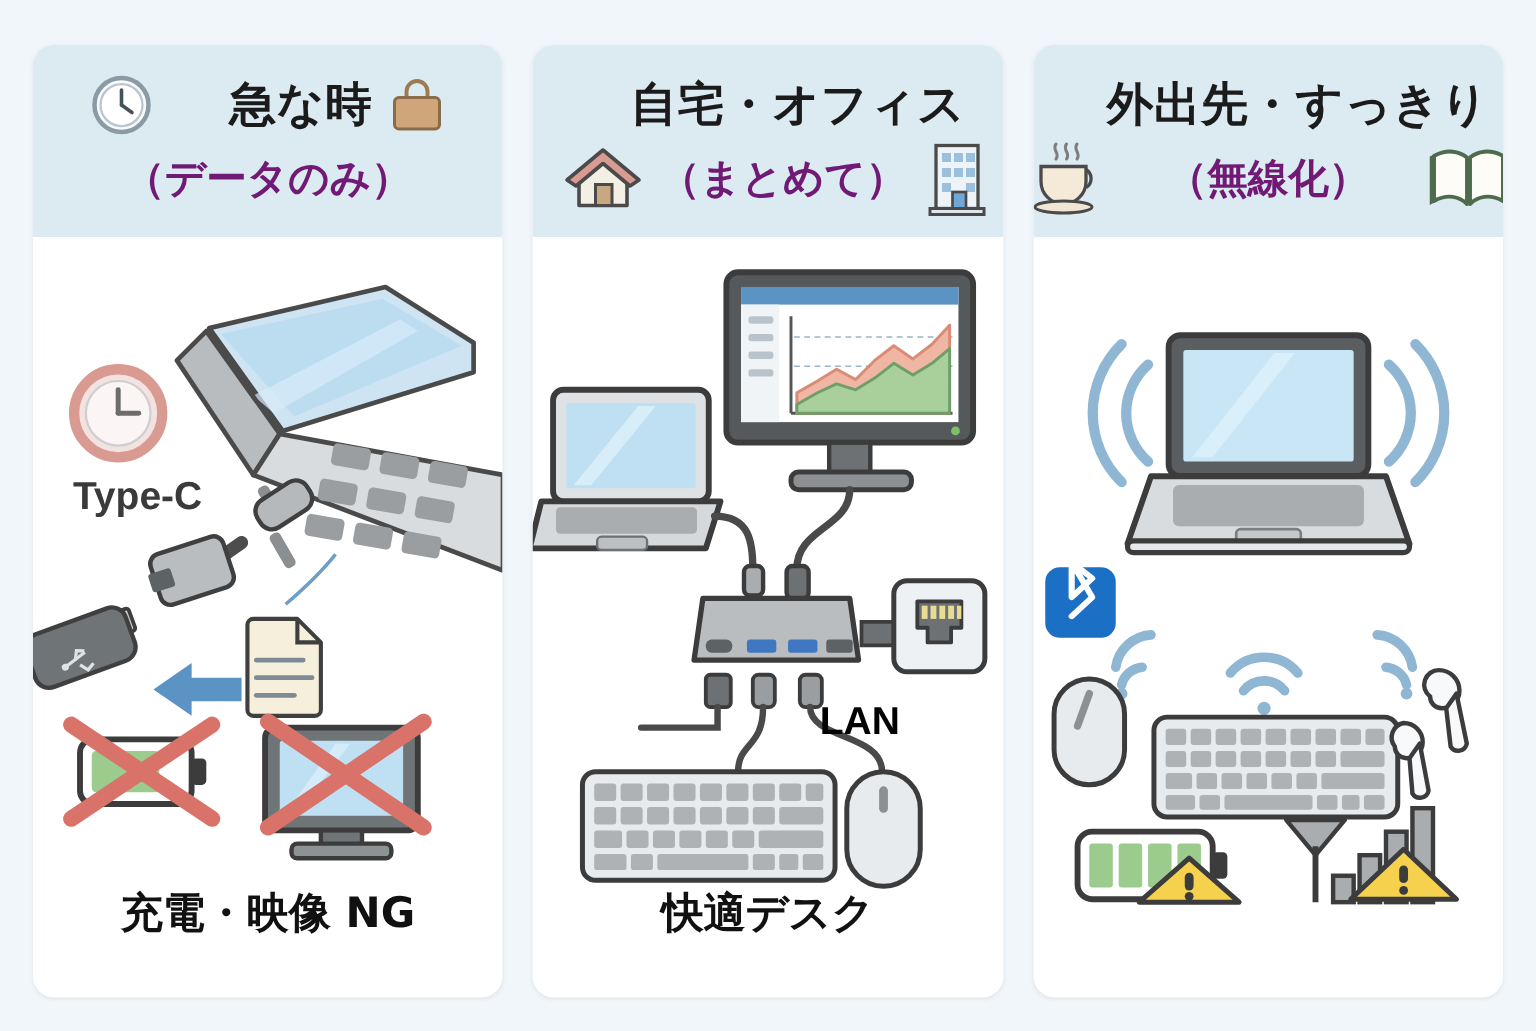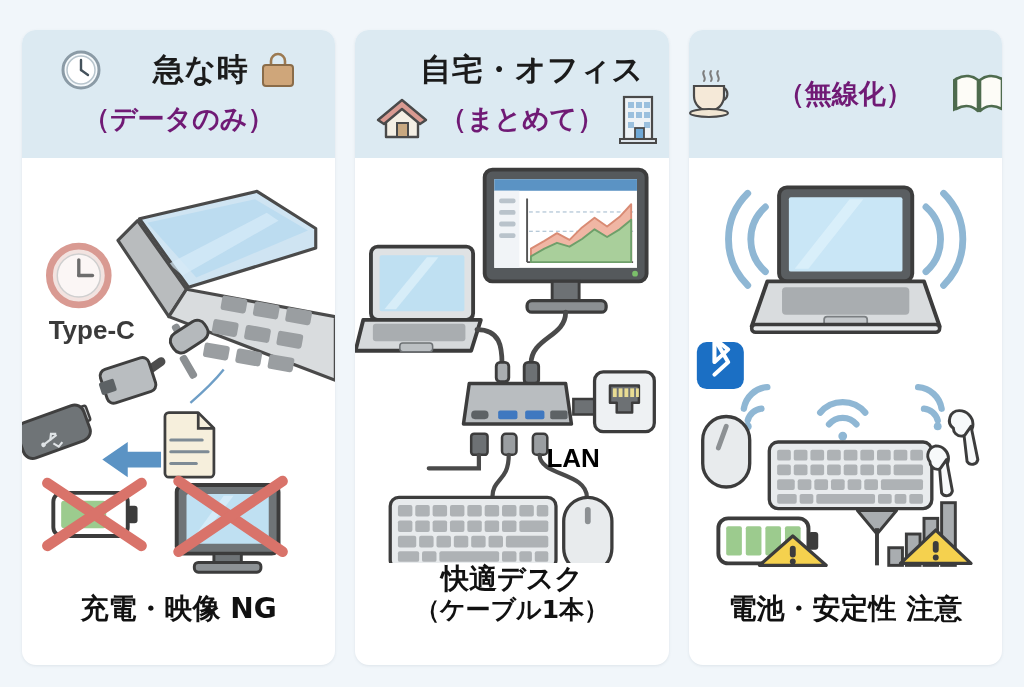--- a/index.html
+++ b/index.html
@@ -368,27 +368,29 @@
               <rect x="277" y="239" width="4" height="9"></rect>
                 <rect x="283" y="239" width="4" height="9"></rect>
               <rect x="289" y="239" width="3" height="9"></rect>
             </g>
           </g>
         </svg>
         <span class="lan-label" style="left:61%;top:70.5%;">LAN</span>
       </div>
       <div class="caption">
         <div class="cap1">快適デスク</div>
-        <div class="cap2">（ケーブル1本）</div>
       </div>
     </div>
   </div>
 
   <div class="panel">
     <div class="phead p3">
+      <div class="phead-line1">
+        <span class="ttl">外出先・すっきり</span>
+      </div>
       <div class="phead-line2">
 
         <svg class="hicon" width="52" height="50" viewBox="0 0 52 50">
           <g fill="none" stroke="#7d7d7d" stroke-width="2" stroke-linecap="round">
             <path d="M18 12 c 3 -4 -3 -6 0 -10"></path>
             <path d="M25 12 c 3 -4 -3 -6 0 -10"></path>
             <path d="M32 12 c 3 -4 -3 -6 0 -10"></path>
           </g>
           <path d="M8 17 h30 v10 a15 15 0 0 1 -30 0 z" fill="#f5e9d8" stroke="#4a4a4a" stroke-width="2.2"></path>
           <path d="M38 19 a7 7 0 0 1 0 12" fill="none" stroke="#4a4a4a" stroke-width="2.2"></path>
@@ -522,19 +524,16 @@
             <rect x="240" y="356" width="14" height="48" fill="#a9adb0" stroke="#3c3c3c" stroke-width="3"></rect>
             <rect x="258" y="340" width="14" height="64" fill="#a9adb0" stroke="#3c3c3c" stroke-width="3"></rect>
           </g>
           <g>
             <path d="M252 368 L288 402 L216 402 Z" fill="#f5d14e" stroke="#3c3c3c" stroke-width="3.4" stroke-linejoin="round"></path>
             <rect x="249" y="379" width="6" height="12" rx="3" fill="#3c3c3c"></rect>
             <circle cx="252" cy="396" r="3" fill="#3c3c3c"></circle>
           </g>
         </svg>
       </div>
-      <div class="caption">
-        <div class="cap1">電池・安定性 注意</div>
-      </div>
     </div>
   </div>
 
 </div>
 
 </body></html>

